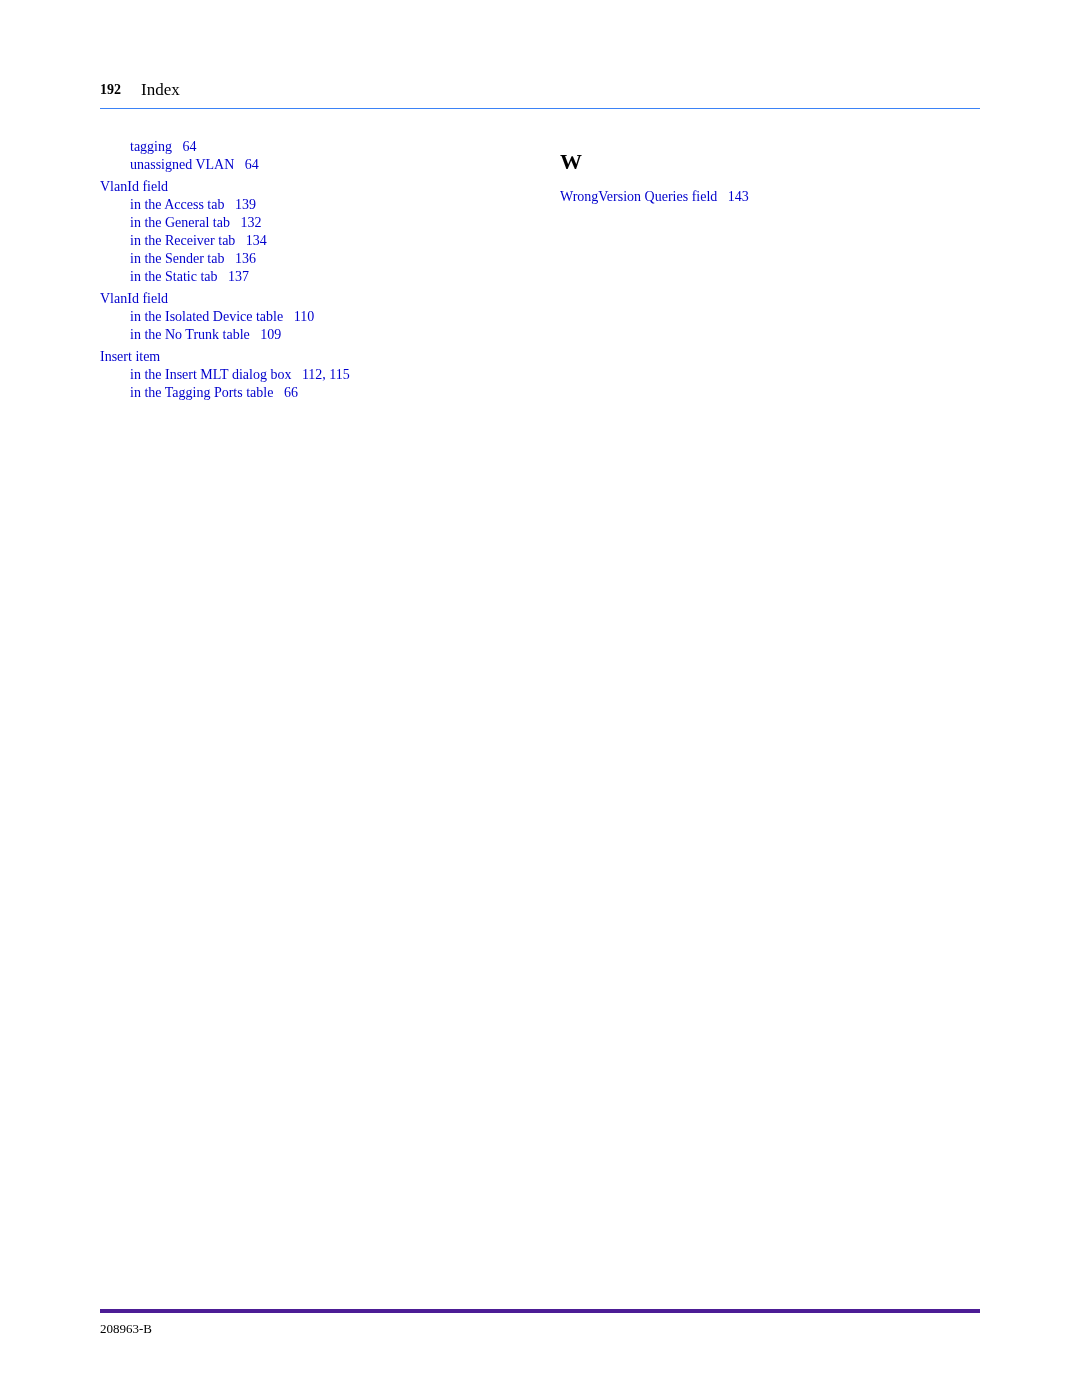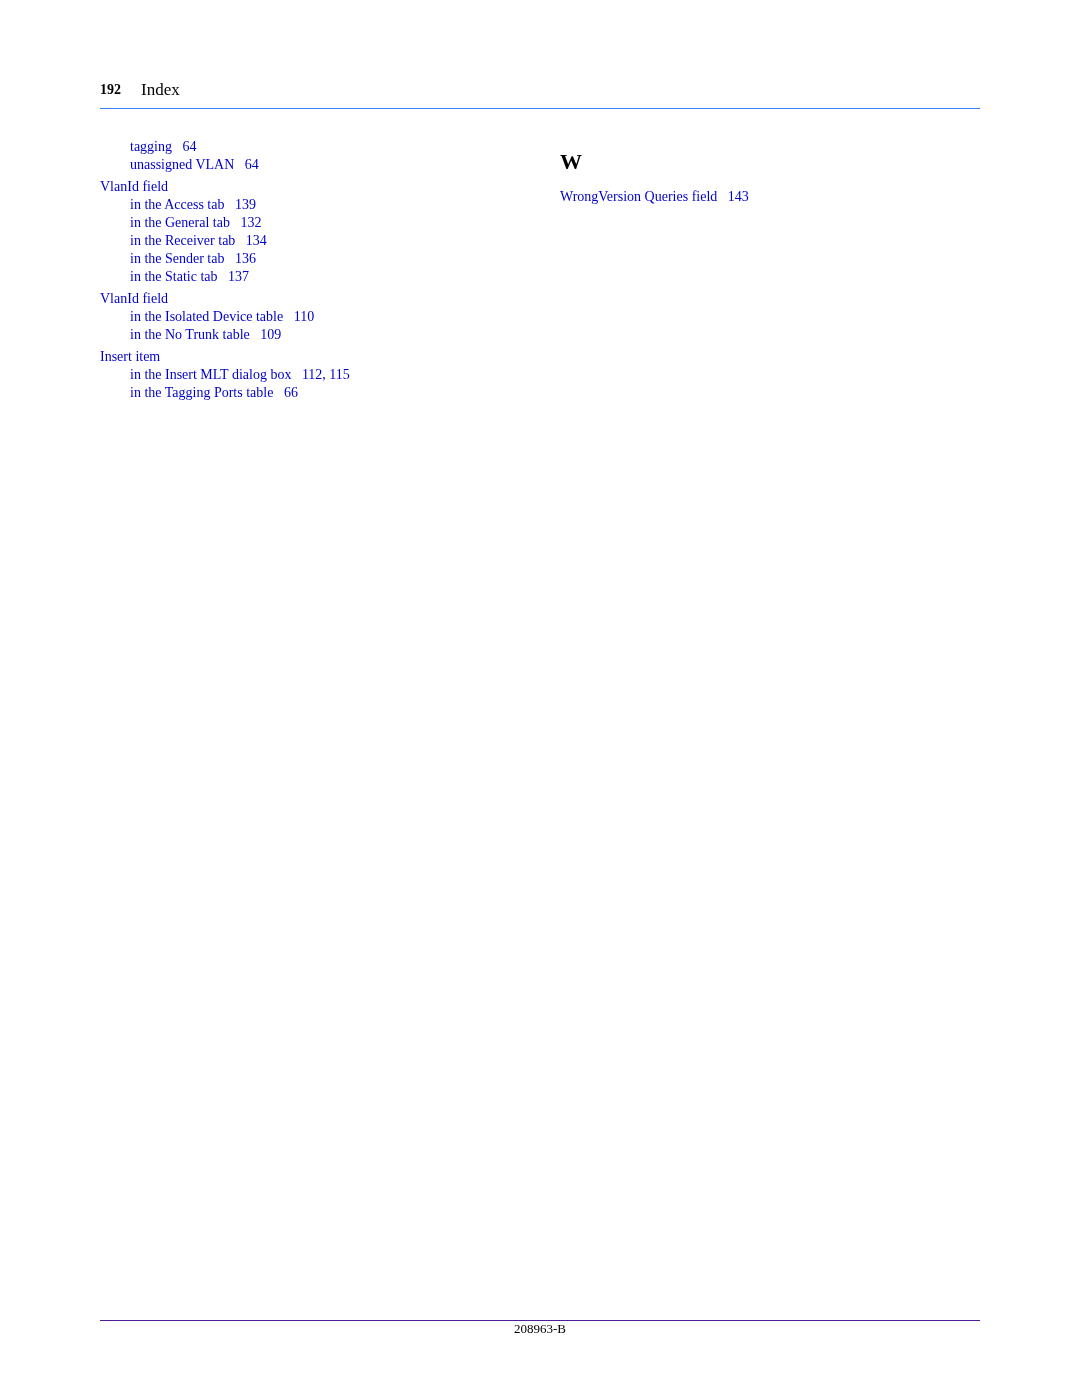--- a/index.html
+++ b/index.html
@@ -80,22 +80,22 @@
       color: #000000;
       margin-bottom: 14px;
       margin-top: 10px;
     }
 
     .footer {
       position: absolute;
       bottom: 60px;
       left: 100px;
       right: 100px;
-      border-top: 1px solid #4c1d95;
-      text-align: center;
+      border-top: 4px solid #4c1d95;
+      padding-top: 8px;
     }
 
     .footer-text {
       font-size: 13px;
       color: #000;
     }
   </style>
 </head>
 <body>
 

